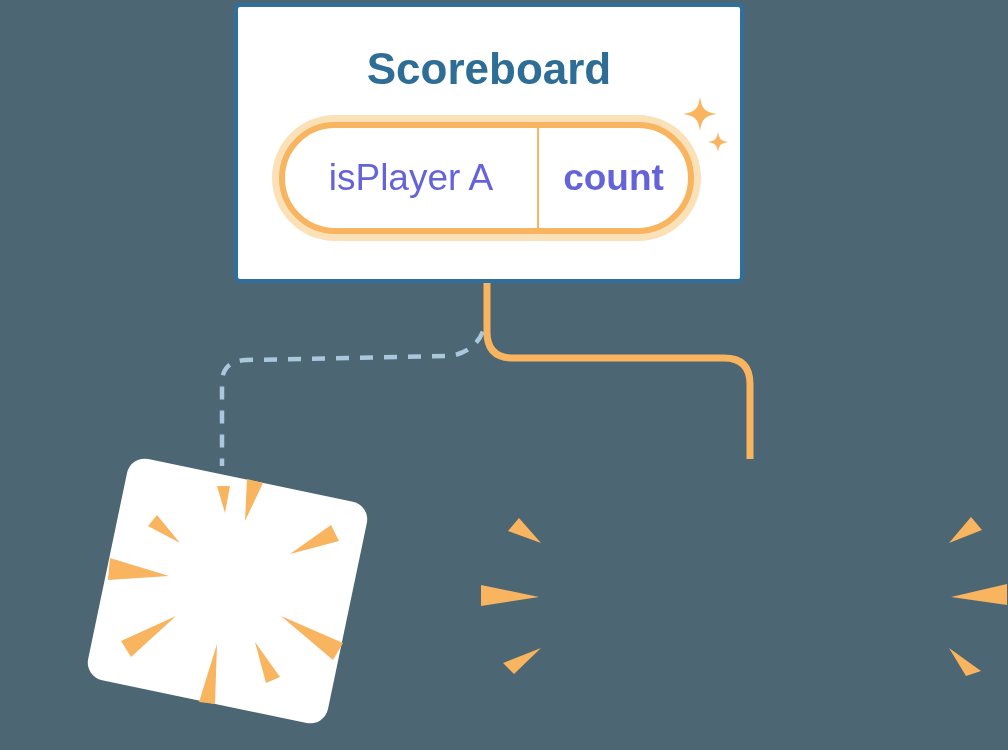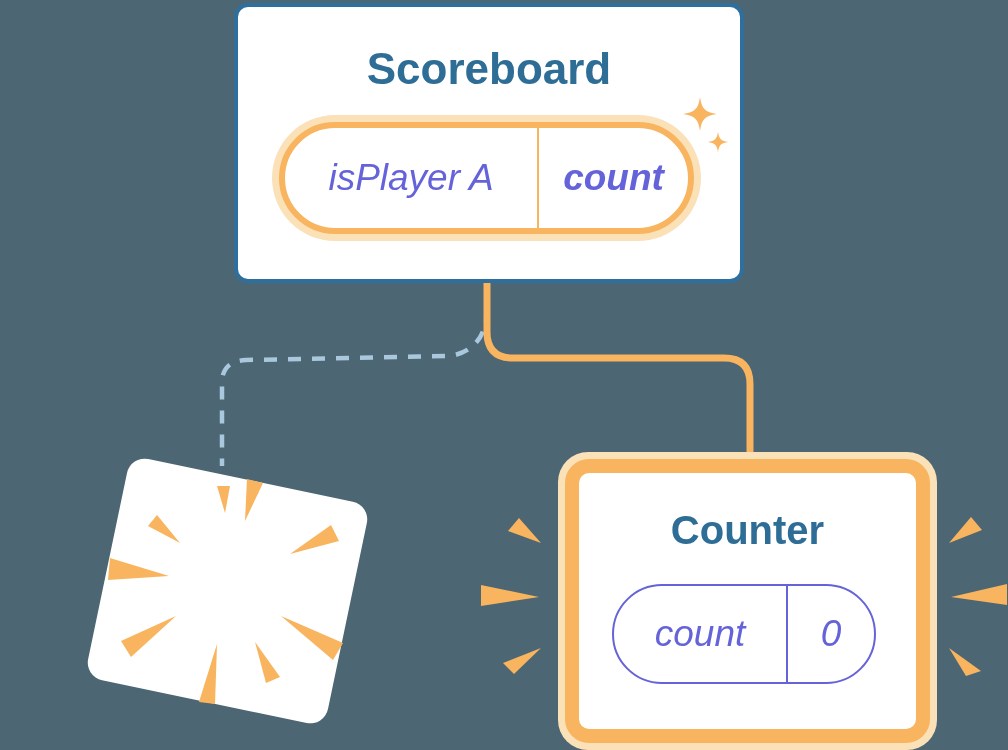--- a/index.html
+++ b/index.html
@@ -10,21 +10,21 @@
     overflow:hidden;
     font-family:"Liberation Sans", sans-serif;
   }
   .layer{position:absolute;left:0;top:0;width:1008px;height:750px;pointer-events:none;}
 
   
   .scoreboard-card{
     position:absolute;left:234px;top:3px;width:510px;height:280px;
     background:#fff;
     border:4px solid var(--color-card_border_blue,#2f6f9e);
-    border-radius:14px;
+    border-radius:6px;
     box-sizing:border-box;
     z-index:2;
     padding-left:35px;
   }
   .card-title{
     position:absolute;left:0;right:0;
     text-align:center;
     color:var(--color-title_blue,#2d6d96);
     font-weight:600;
     line-height:1;
@@ -38,21 +38,20 @@
     border:6px solid var(--color-orange,#f8b45e);
     border-radius:60px;
     box-shadow:0 0 0 7px var(--color-orange_light,#fae1b8);
     display:flex;align-items:stretch;
     overflow:hidden;
   }
   .pill-cell{
     display:flex;align-items:center;justify-content:center;
     color:var(--color-purple,#6563d9);
     font-size:37px;
-    font-style:italic;
   }
   .pill-cell.name{flex:1;}
   .pill-cell.value{width:149px;font-weight:700;}
   .pill-divider{width:2px;background:var(--color-orange,#f8b45e);}
 
   
   .counter-card-outer{
     position:absolute;left:558px;top:452px;width:379px;height:298px;
     box-sizing:border-box;
     background:var(--color-orange_light,#fae1b8);
@@ -112,30 +111,20 @@
     <div class="card-title">Scoreboard</div>
     <div class="state-pill">
       <div class="pill-cell name">isPlayer A</div>
       <div class="pill-divider"></div>
       <div class="pill-cell value">count</div>
     </div>
   </div>
 
   <div class="destroyed-card"></div>
 
-  <div class="counter-card-outer">
-    <div class="counter-card-inner">
-      <div class="card-title">Counter</div>
-      <div class="counter-pill">
-        <div class="pill-cell name">count</div>
-        <div class="pill-divider"></div>
-        <div class="pill-cell value">0</div>
-      </div>
-    </div>
-  </div>
 
   <svg class="layer decoration-layer" viewBox="0 0 1008 750">
 
     <g class="fill-orange">
       <polygon points="225,513 230,486 217,486"></polygon>
       <polygon points="245,521 263,483 247,479"></polygon>
       <polygon points="290,554 339,541 331,525"></polygon>
       <polygon points="281,616 333,660 343,643"></polygon>
       <polygon points="255,642 266,683 280,677"></polygon>
       <polygon points="217,644 199,702 215,704"></polygon>

